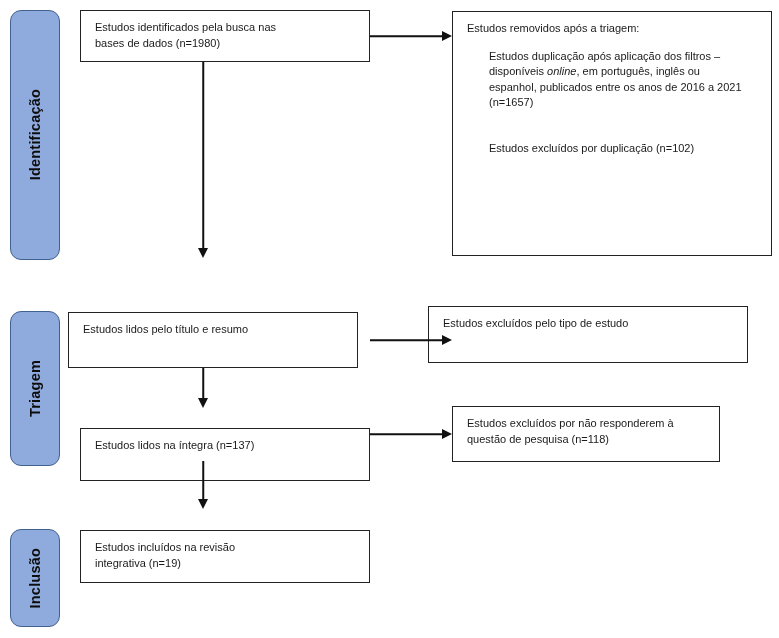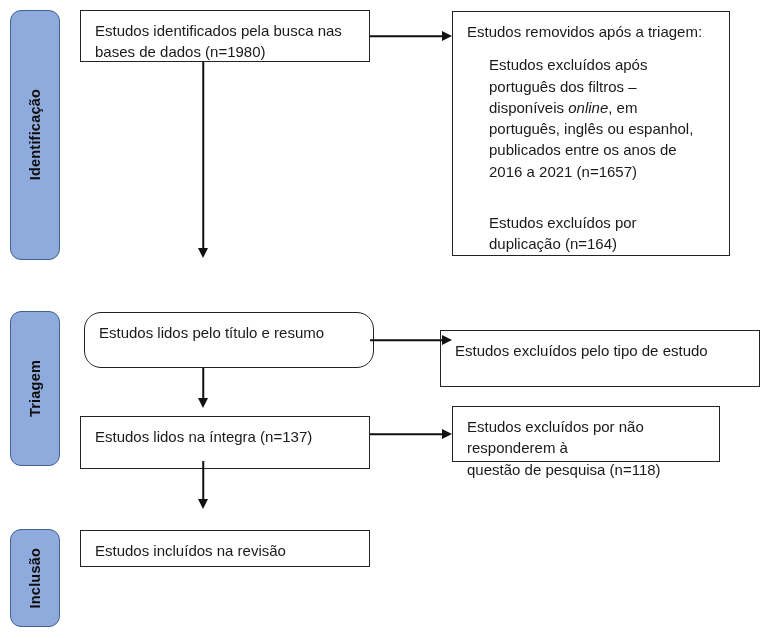--- a/index.html
+++ b/index.html
@@ -44,21 +44,21 @@
     line-height: 1;
   }
 
   
   .box {
     position: absolute;
     box-sizing: border-box;
     background: #ffffff;
     border: 1.4px solid #232323;
     padding: 9px 21px 8px 14px;
-    font-size: 15px;
+    font-size: 11px;
     line-height: 1.42;
     color: #1a1a1a;
   }
   .box p {
     margin: 0;
   }
   .box .indent {
     margin-left: 22px;
   }
   .box .gap {
@@ -126,71 +126,72 @@
 
   <div class="stage" style="top:529px; height:98px;">
     <span class="stage-label">Inclusão</span>
   </div>
 
   <div class="box" style="left:80px; top:10px; width:290px; height:52px;">
     <p>Estudos identificados pela busca nas</p>
     <p>bases de dados (n=1980)</p>
   </div>
 
-  <div class="box" style="left:452px; top:11px; width:278px; height:245px;">
+  <div class="box" style="left:452px; top:11px; width:320px; height:245px;">
     <p>Estudos removidos após a triagem:</p>
-    <p class="indent" style="margin-top:12px;"><span>Estudos excluídos após português dos filtros – disponíveis </span><em>online</em><span>, em português, inglês ou espanhol, publicados entre os anos de 2016 a 2021 (n=1657)</span></p>
+    <p class="indent" style="margin-top:12px;"><span>Estudos duplicação após aplicação dos filtros – disponíveis </span><em>online</em><span>, em português, inglês ou espanhol, publicados entre os anos de 2016 a 2021 (n=1657)</span></p>
     <div class="gap"></div>
-    <p class="indent">Estudos excluídos por duplicação (n=164)</p>
+    <p class="indent">Estudos excluídos por duplicação (n=102)</p>
   </div>
 
   <div class="arrow-h" style="left:370px; top:30px; width:82px; height:12px;">
     <span class="shaft" style="width:74px;"></span>
     <span class="head"></span>
   </div>
 
   <div class="arrow-v" style="left:197px; top:62px; width:12px; height:196px;">
     <span class="shaft" style="height:188px;"></span>
     <span class="head"></span>
   </div>
 
-  <div class="box" style="left:84px; top:312px; width:290px; height:56px;border-radius:17px;">
+  <div class="box" style="left:68px; top:312px; width:290px; height:56px;">
     <p>Estudos lidos pelo título e resumo</p>
   </div>
 
-  <div class="box" style="left:440px; top:306px; width:320px; height:57px;margin-top:24px;">
+  <div class="box" style="left:428px; top:306px; width:320px; height:57px;">
     <p>Estudos excluídos pelo tipo de estudo</p>
   </div>
 
   <div class="arrow-h" style="left:370px; top:334px; width:82px; height:12px;">
     <span class="shaft" style="width:74px;"></span>
     <span class="head"></span>
   </div>
 
   <div class="arrow-v" style="left:197px; top:368px; width:12px; height:40px;">
     <span class="shaft" style="height:32px;"></span>
     <span class="head"></span>
   </div>
 
-  <div class="box" style="left:80px; top:416px; width:290px; height:53px;">
+  <div class="box" style="left:80px; top:428px; width:290px; height:53px;">
     <p>Estudos lidos na íntegra (n=137)</p>
   </div>
 
   <div class="box" style="left:452px; top:406px; width:268px; height:56px;">
     <p>Estudos excluídos por não responderem à</p>
     <p>questão de pesquisa (n=118)</p>
   </div>
 
   <div class="arrow-h" style="left:370px; top:428px; width:82px; height:12px;">
     <span class="shaft" style="width:74px;"></span>
     <span class="head"></span>
   </div>
 
   <div class="arrow-v" style="left:197px; top:461px; width:12px; height:48px;">
     <span class="shaft" style="height:40px;"></span>
     <span class="head"></span>
   </div>
 
-  <div class="box" style="left:80px; top:530px; width:290px; height:37px;">
+  <div class="box" style="left:80px; top:530px; width:290px; height:53px;">
     <p>Estudos incluídos na revisão</p>
+    <p>integrativa (n=19)</p>
   </div>
 
 </div>
 
 </body></html>

